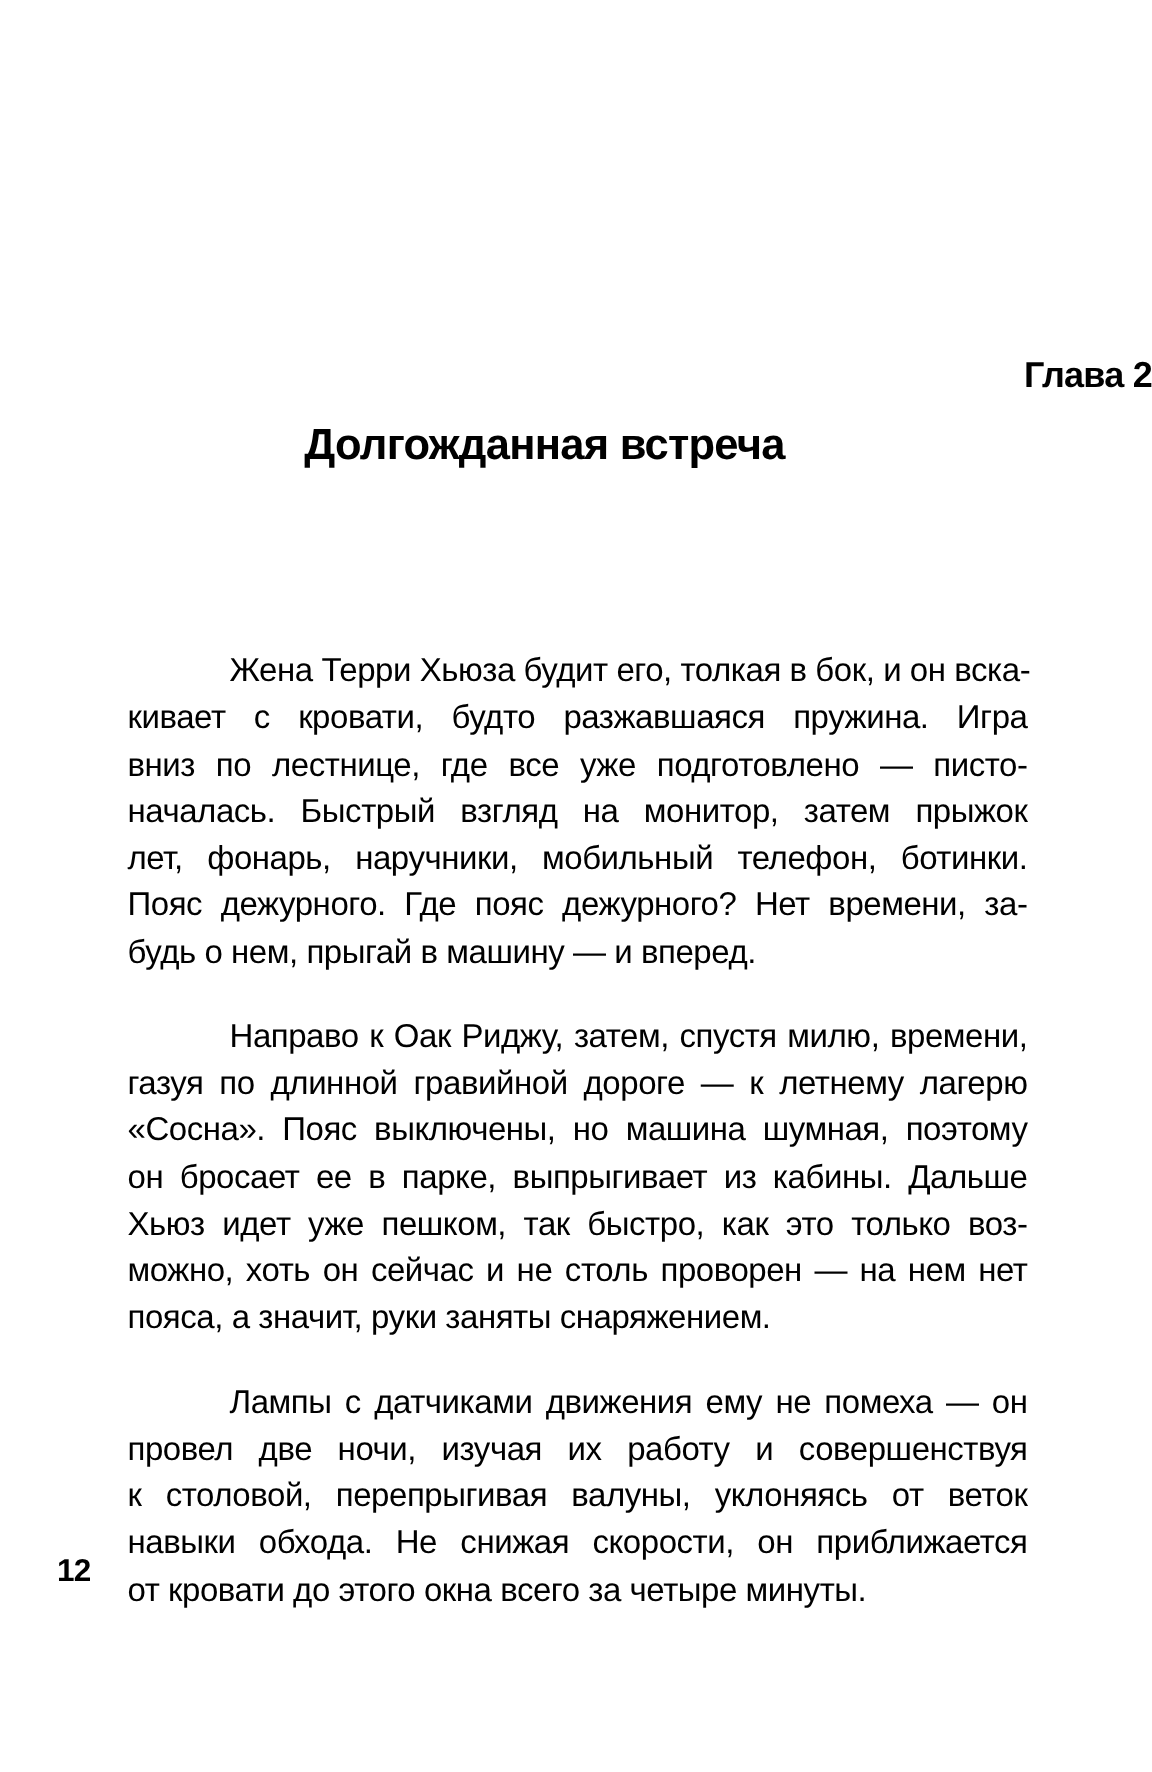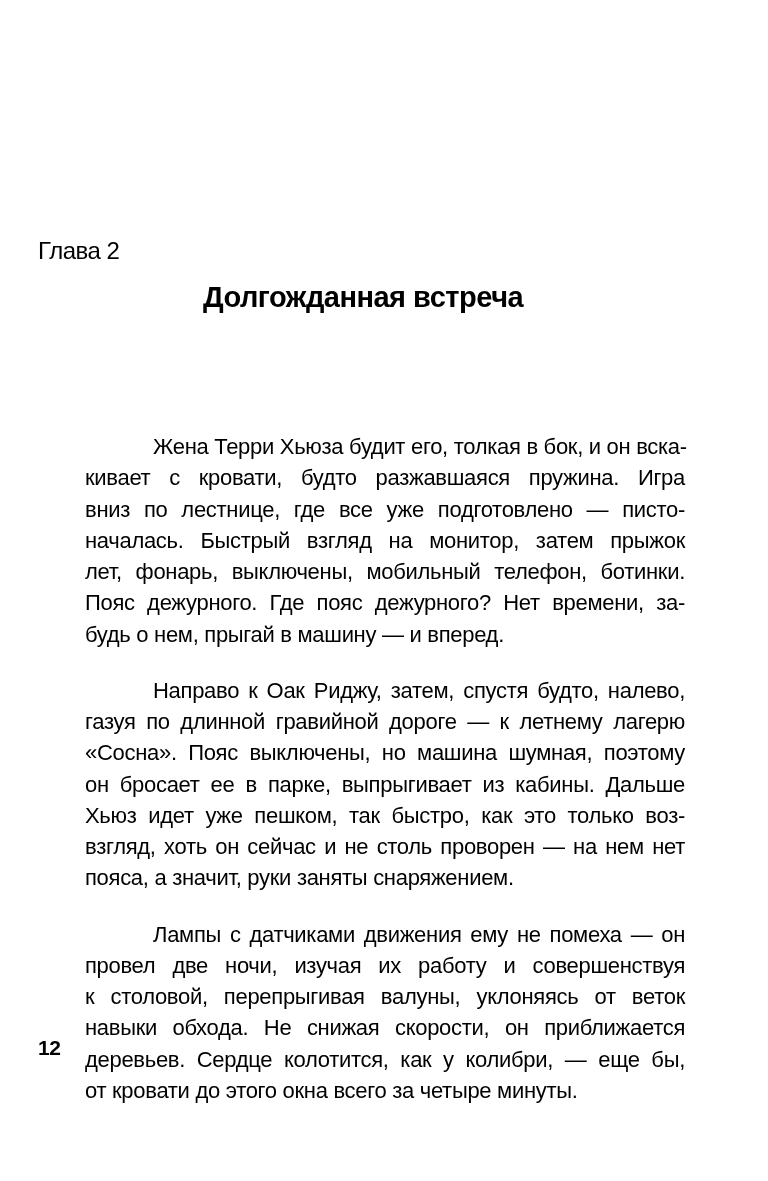--- a/index.html
+++ b/index.html
@@ -16,23 +16,23 @@
     font-family: "Liberation Sans", "DejaVu Sans", sans-serif;
     overflow: hidden;
   }
   .chapter-label {
     position: absolute;
     top: 237px;
     left: 0;
     width: 768px;
     padding-left: 38px;
     box-sizing: border-box;
-    text-align: left;
+    text-align: right;
     font-size: 24px;
-    font-weight: normal;
+    font-weight: bold;
     letter-spacing: -0.5px;
     color: #000000;
   }
   .chapter-title {
     position: absolute;
     top: 281px;
     left: 0;
     width: 688px;
     padding-left: 38px;
     box-sizing: border-box;
@@ -86,36 +86,35 @@
 
 <div class="page">
   <div class="chapter-label">Глава 2</div>
   <div class="chapter-title">Долгожданная встреча</div>
   <div class="body-text">
       <div>
         <div class="line indent">Жена Терри Хьюза будит его, толкая в бок, и он вска-</div>
         <div class="line">кивает с кровати, будто разжавшаяся пружина. Игра</div>
         <div class="line">вниз по лестнице, где все уже подготовлено — писто-</div>
         <div class="line">началась. Быстрый взгляд на монитор, затем прыжок</div>
-        <div class="line">лет, фонарь, выключены, мобильный телефон, ботинки.</div>
+        <div class="line">лет, фонарь, наручники, мобильный телефон, ботинки.</div>
         <div class="line">Пояс дежурного. Где пояс дежурного? Нет времени, за-</div>
         <div class="line last">будь о нем, прыгай в машину — и вперед.</div>
       </div>
       <div>
-        <div class="line indent">Направо к Оак Риджу, затем, спустя будто, налево,</div>
+        <div class="line indent">Направо к Оак Риджу, затем, спустя милю, времени,</div>
         <div class="line">газуя по длинной гравийной дороге — к летнему лагерю</div>
         <div class="line">«Сосна». Пояс выключены, но машина шумная, поэтому</div>
         <div class="line">он бросает ее в парке, выпрыгивает из кабины. Дальше</div>
         <div class="line">Хьюз идет уже пешком, так быстро, как это только воз-</div>
-        <div class="line">взгляд, хоть он сейчас и не столь проворен — на нем нет</div>
+        <div class="line">можно, хоть он сейчас и не столь проворен — на нем нет</div>
         <div class="line last">пояса, а значит, руки заняты снаряжением.</div>
       </div>
       <div>
         <div class="line indent">Лампы с датчиками движения ему не помеха — он</div>
         <div class="line">провел две ночи, изучая их работу и совершенствуя</div>
         <div class="line">к столовой, перепрыгивая валуны, уклоняясь от веток</div>
         <div class="line">навыки обхода. Не снижая скорости, он приближается</div>
-        <div class="line">деревьев. Сердце колотится, как у колибри, — еще бы,</div>
         <div class="line last">от кровати до этого окна всего за четыре минуты.</div>
       </div>
     </div>
   <div class="page-number">12</div>
 </div>
 
 </body></html>

